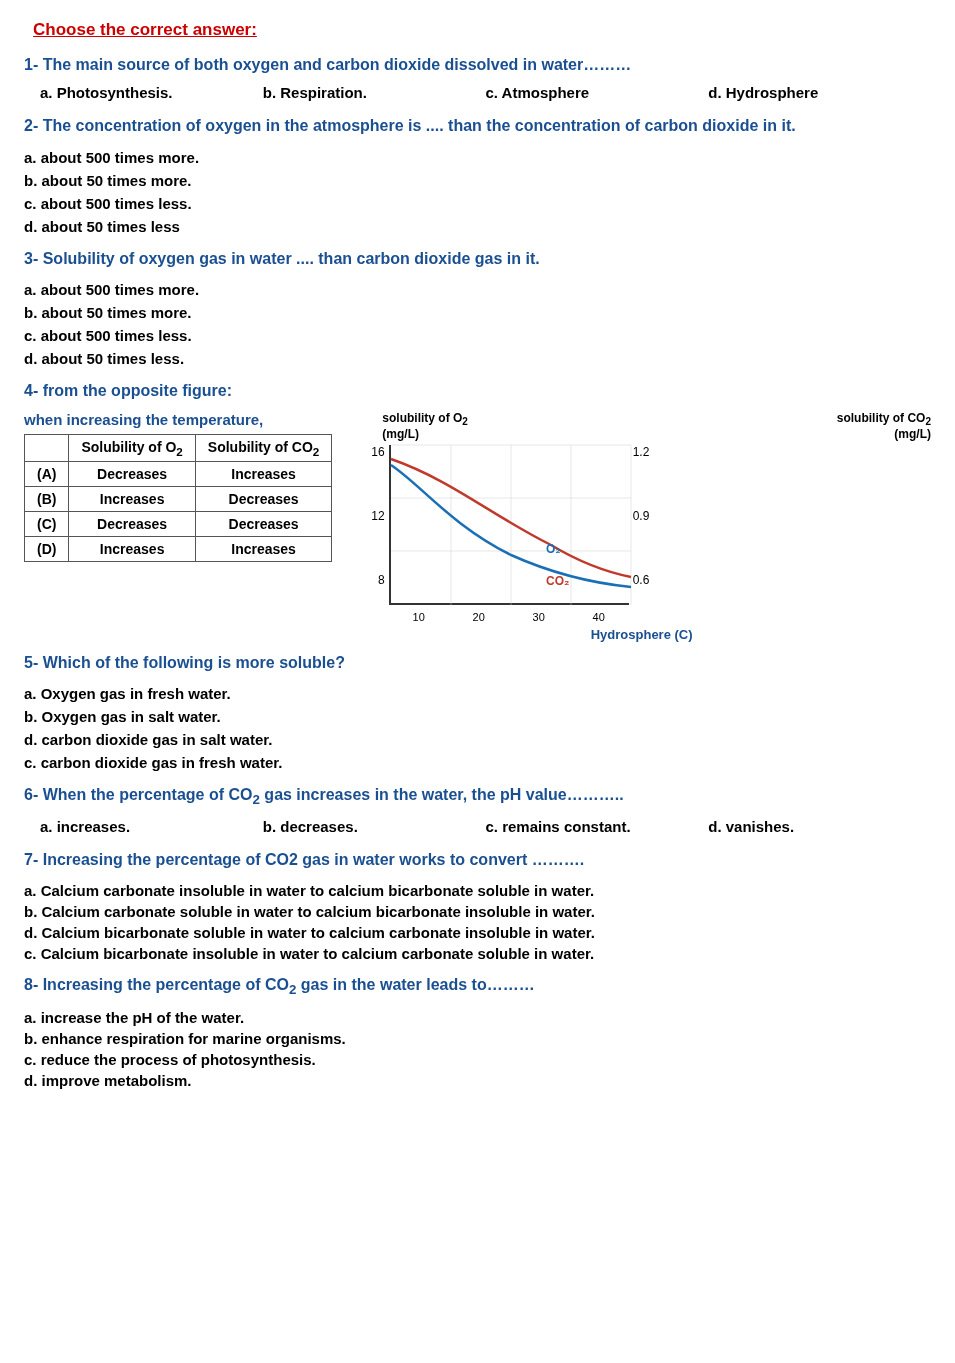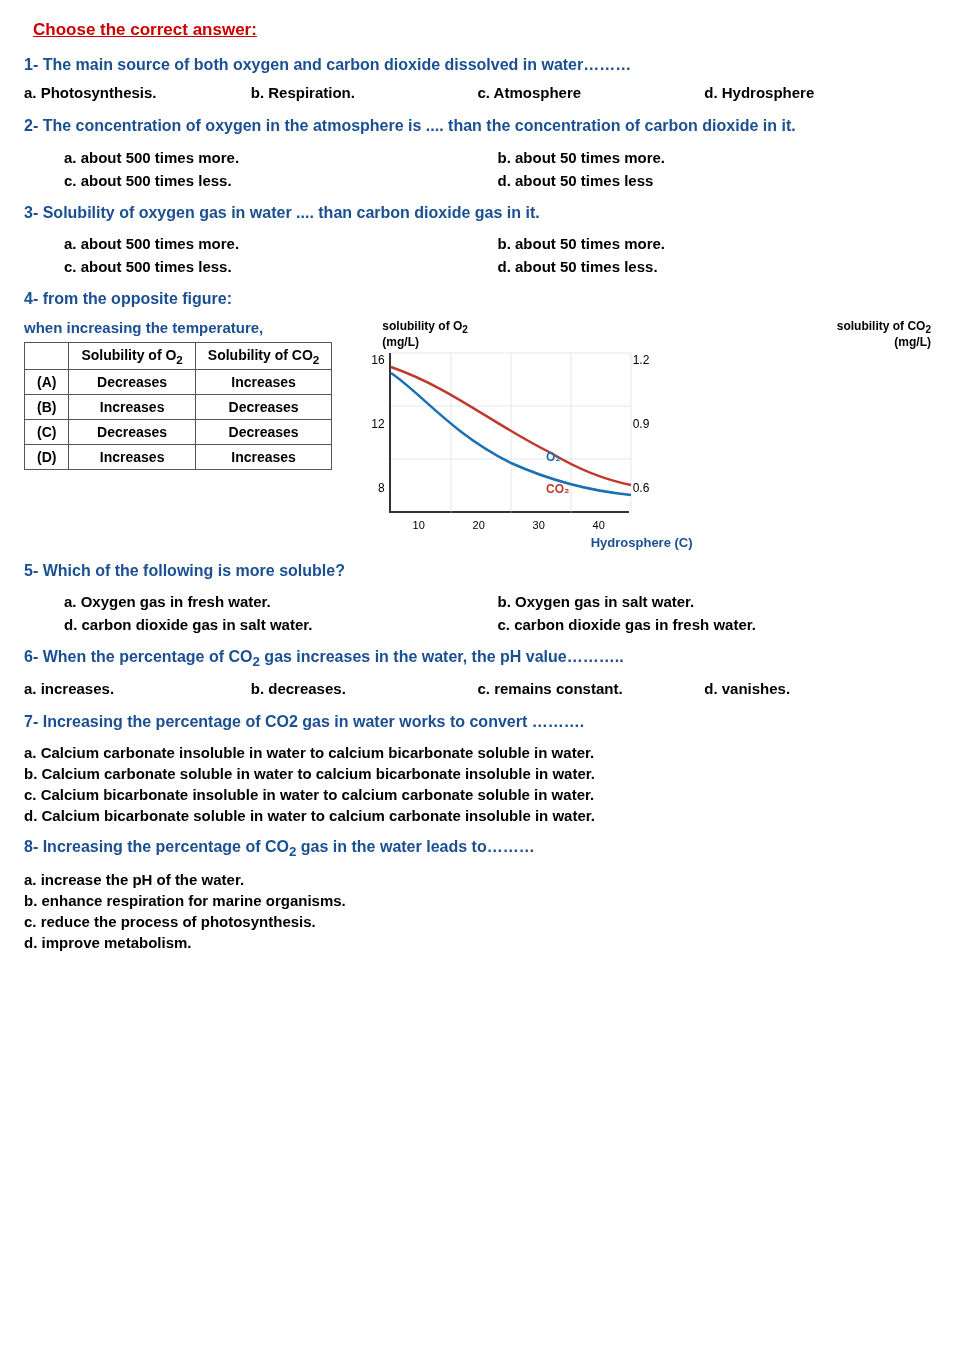--- a/index.html
+++ b/index.html
@@ -25,30 +25,30 @@
       color: #1a4f91;
       margin-bottom: 8px;
       line-height: 1.4;
     }
     .options-row {
       display: flex;
       gap: 0;
       margin-bottom: 6px;
       font-size: 15px;
       font-weight: bold;
+      margin-left: 16px;
     }
     .options-row .opt {
       flex: 1;
       padding-bottom: 4px;
     }
     .options-grid {
       display: grid;
-      grid-template-columns: 1fr 1fr;
+      grid-template-columns: 1fr;
       margin-bottom: 6px;
-      margin-left: 40px;
     }
     .options-grid .opt {
       font-size: 15px;
       font-weight: bold;
       padding: 3px 0;
     }
     .section {
       margin-bottom: 10px;
     }
     
@@ -248,22 +248,22 @@
 </div>
 
 <div class="section">
   <div class="question">
     <span>7-</span>
     <span> Increasing the percentage of CO2 gas in water works to convert ……….</span>
   </div>
   <div>
     <div class="opt" style="font-size:15px; font-weight:bold; padding:2px 0;"><b>a. Calcium carbonate insoluble in water to calcium bicarbonate soluble in water.</b></div>
     <div class="opt" style="font-size:15px; font-weight:bold; padding:2px 0;"><b>b. Calcium carbonate soluble in water to calcium bicarbonate insoluble in water.</b></div>
+    <div class="opt" style="font-size:15px; font-weight:bold; padding:2px 0;"><b>d. Calcium bicarbonate soluble in water to calcium carbonate insoluble in water.</b></div>
     <div class="opt" style="font-size:15px; font-weight:bold; padding:2px 0;"><b>c. Calcium bicarbonate insoluble in water to calcium carbonate soluble in water.</b></div>
-    <div class="opt" style="font-size:15px; font-weight:bold; padding:2px 0;"><b>d. Calcium bicarbonate soluble in water to calcium carbonate insoluble in water.</b></div>
   </div>
 </div>
 
 <div class="section">
   <div class="question">
     <span>8- </span>
     <span> Increasing the percentage of CO<sub>2</sub> gas in the water leads to………</span>
   </div>
   <div>
     <div class="opt" style="font-size:15px; font-weight:bold; padding:2px 0;"><b>a. increase the pH of the water.</b></div>

